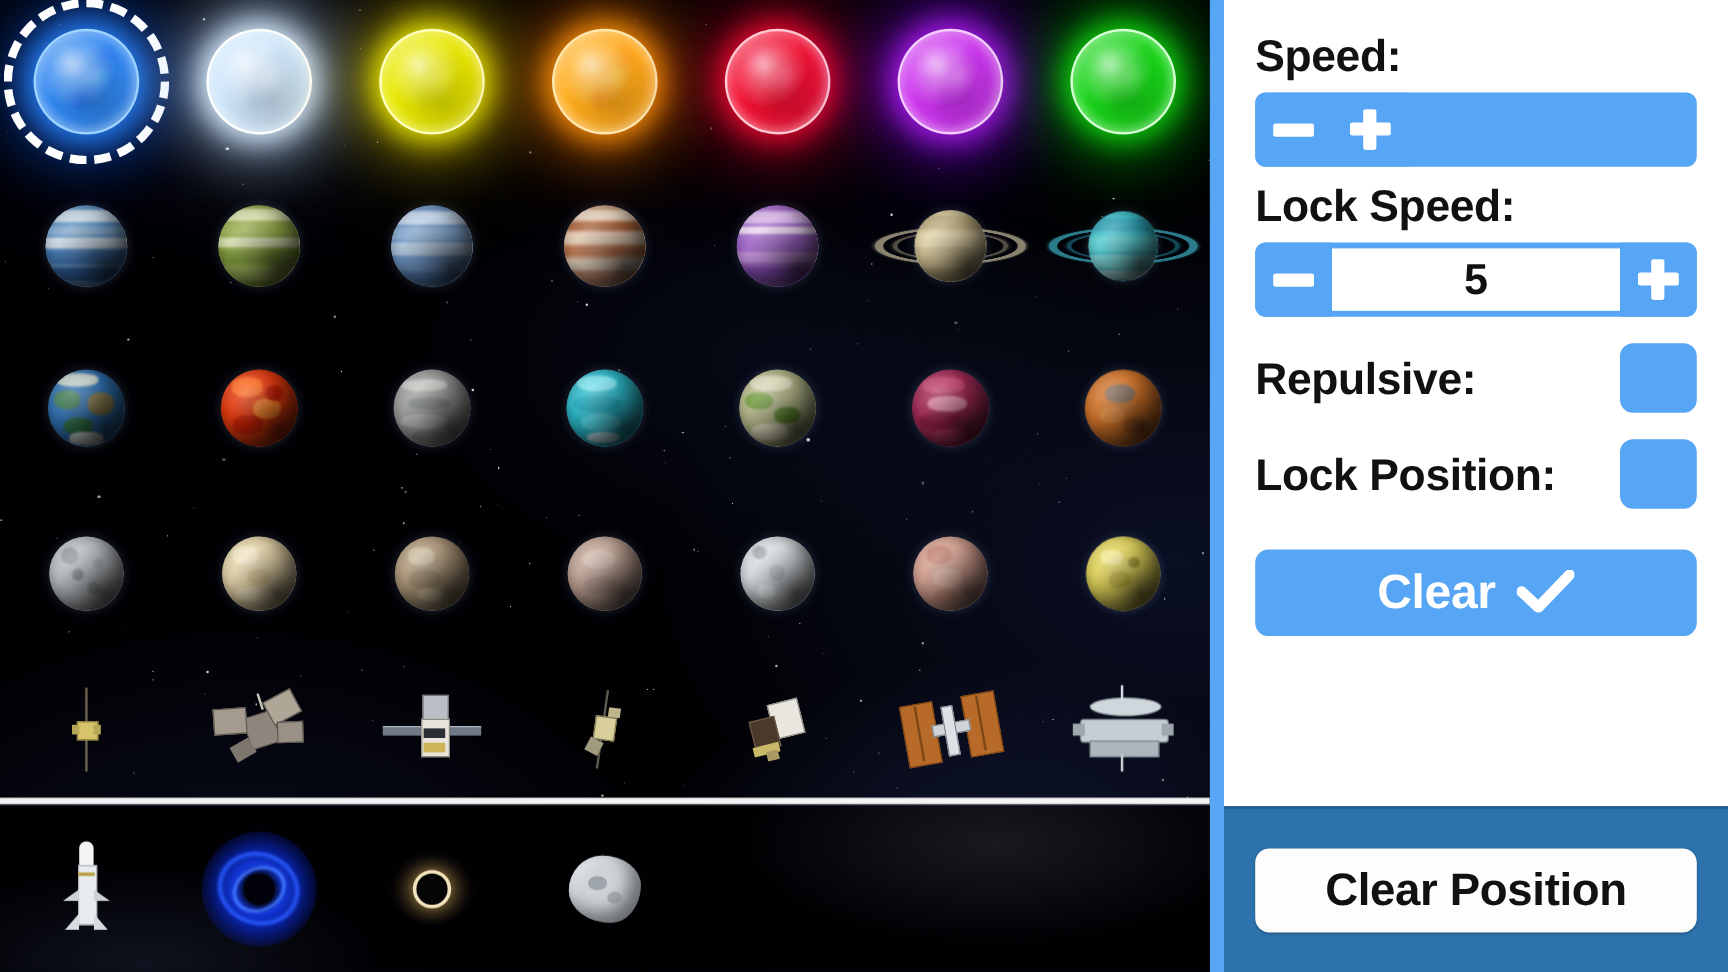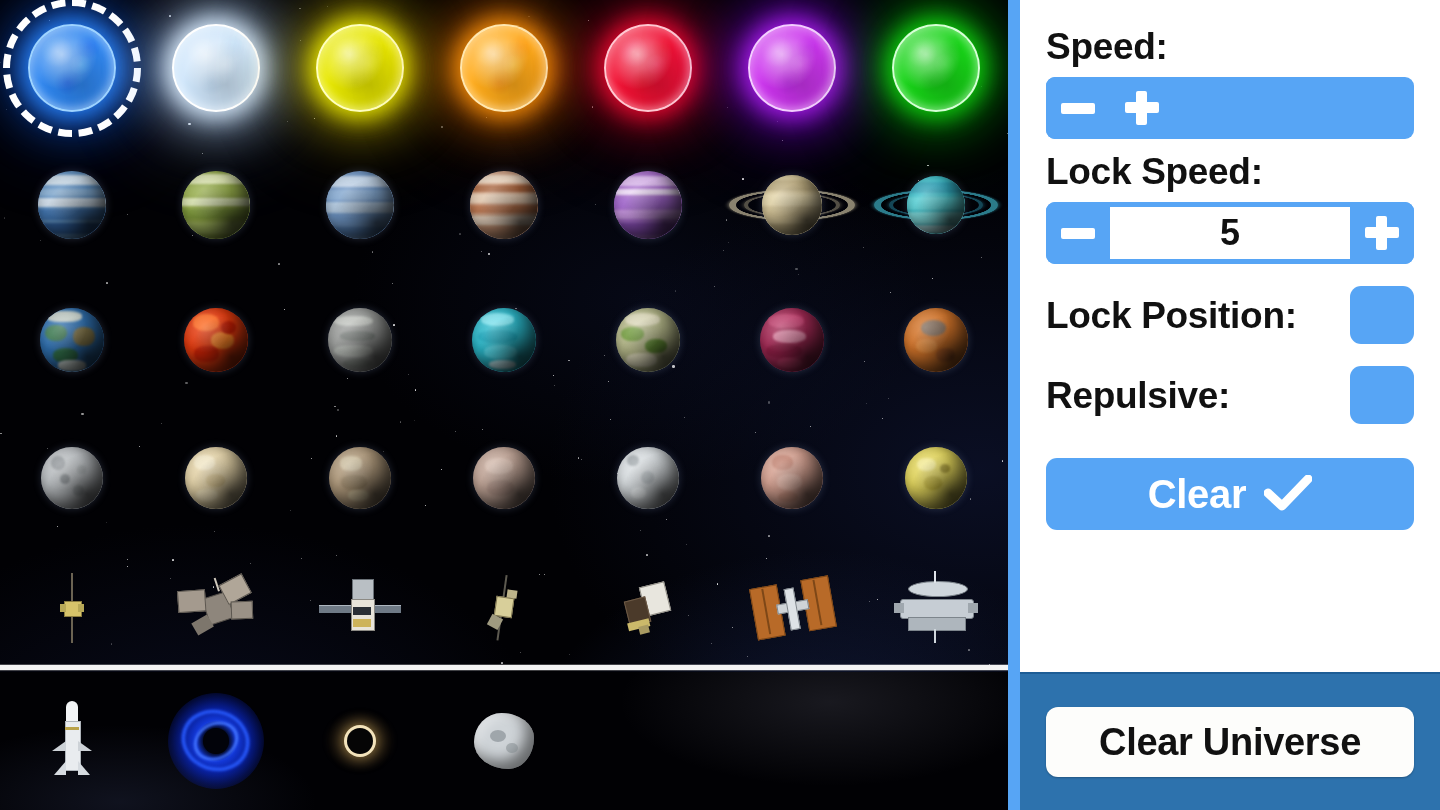--- a/index.html
+++ b/index.html
@@ -769,38 +769,38 @@
         <div class="valBox">5</div>
         <div class="stepBtn">
           <span class="plusWrap">
             <span class="plusV" style="left:11px;top:0;"></span>
             <span class="plusH" style="left:0;top:11px;"></span>
           </span>
         </div>
       </div>
 
       <div class="checkRow">
+        <div class="fieldLabel">Repulsive:</div>
+        <div class="checkbox"></div>
+      </div>
+
+      <div class="checkRow">
         <div class="fieldLabel">Lock Position:</div>
-        <div class="checkbox"></div>
-      </div>
-
-      <div class="checkRow">
-        <div class="fieldLabel">Repulsive:</div>
         <div class="checkbox"></div>
       </div>
 
       <div class="acceptBtn">
         <span class="lbl">Clear</span>
         <svg width="48" height="38" viewBox="0 0 48 38">
           <path d="M4 18 L18 31 L44 4" stroke="#ffffff" stroke-width="9" fill="none" stroke-linecap="round" stroke-linejoin="round"></path>
         </svg>
       </div>
 
     </div>
 
     <div id="panelBottom">
       <div class="clearBtn">
-        <span class="lbl">Clear Universe</span>
+        <span class="lbl">Clear Position</span>
       </div>
     </div>
 
   </div>
 </div>
 
 </body></html>

